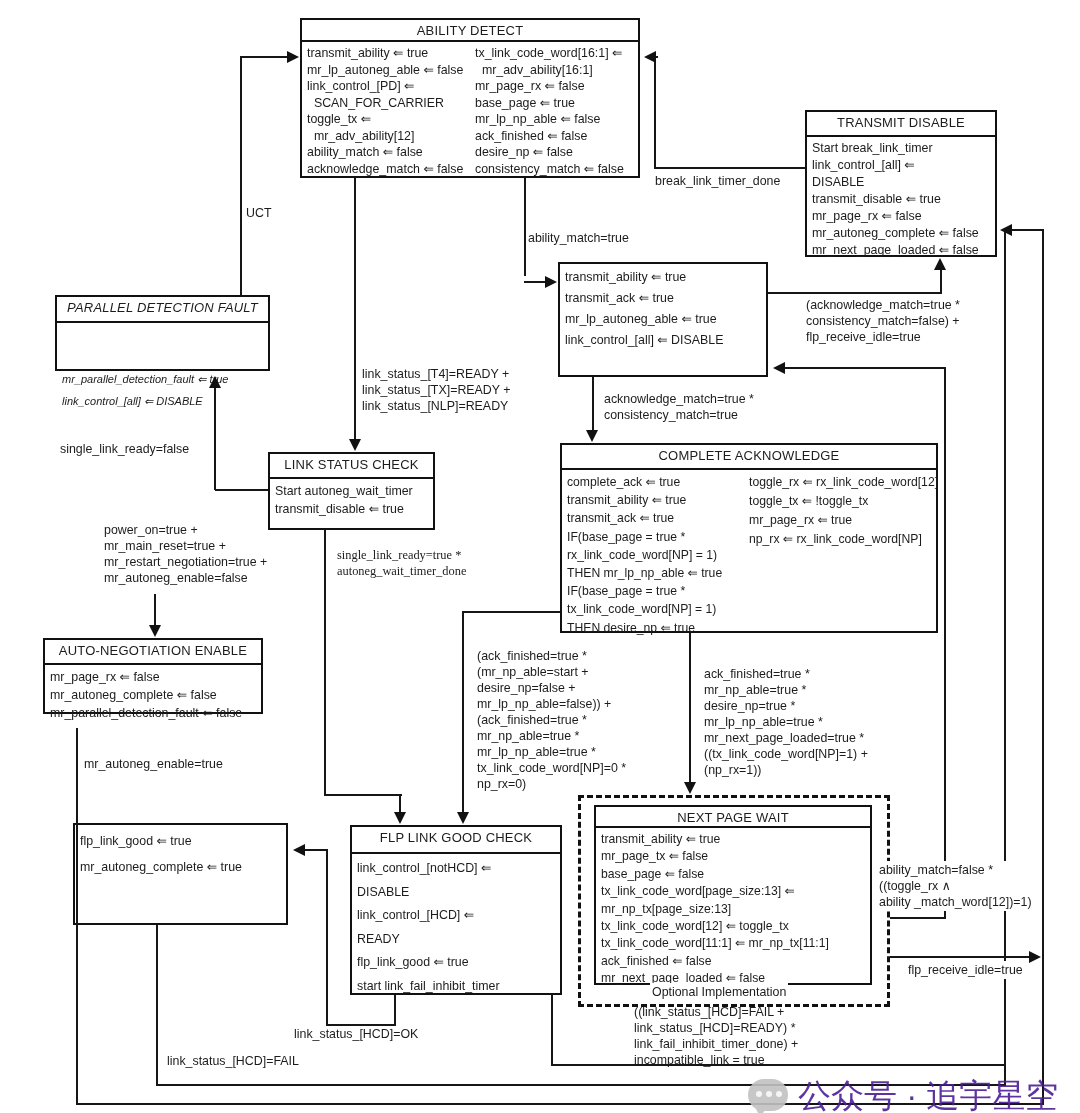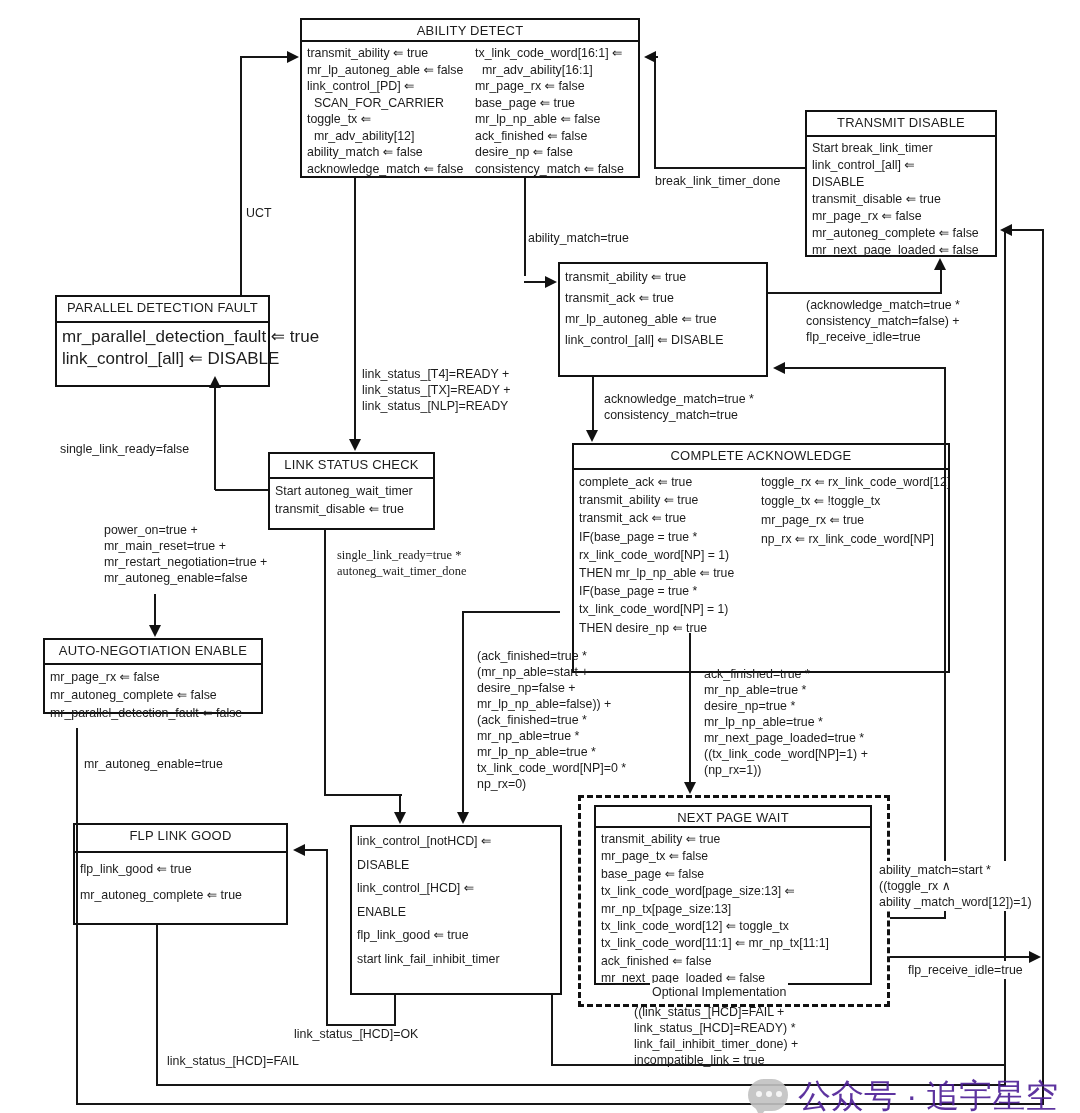--- a/index.html
+++ b/index.html
@@ -66,23 +66,23 @@
             <div class="bodyline">Start break_link_timer</div>
             <div class="bodyline">link_control_[all] ⇐</div>
             <div class="bodyline">DISABLE</div>
             <div class="bodyline">transmit_disable ⇐ true</div>
             <div class="bodyline">mr_page_rx ⇐ false</div>
             <div class="bodyline">mr_autoneg_complete ⇐ false</div>
             <div class="bodyline">mr_next_page_loaded ⇐ false</div>
           </div>
         </div>
       </div>
-      <div class="state-box" style="left: 55px; top: 295px; width: 215px; height: 92px;">
+      <div class="state-box" style="left: 55px; top: 295px; width: 215px; height: 76px; font-style: italic;">
         <div class="state-title" style="height: 19px;">PARALLEL DETECTION FAULT</div>
-        <div class="state-body" style="font-size: 17px; line-height: 22px;">
+        <div class="state-body" style="font-size: 11px; line-height: 22px; margin-top: 42px;">
           <div>
             <div class="bodyline">mr_parallel_detection_fault ⇐ true</div>
             <div class="bodyline">link_control_[all] ⇐ DISABLE</div>
           </div>
         </div>
       </div>
       <div class="state-box" style="left: 558px; top: 262px; width: 210px; height: 115px;">
         <div class="state-body" style="font-size: 12.4px; line-height: 21px;">
           <div>
             <div class="bodyline">transmit_ability ⇐ true</div>
@@ -94,21 +94,21 @@
       </div>
       <div class="state-box" style="left: 268px; top: 452px; width: 167px; height: 78px;">
         <div class="state-title" style="height: 18px;">LINK STATUS CHECK</div>
         <div class="state-body" style="font-size: 12.4px; line-height: 18px;">
           <div>
             <div class="bodyline">Start autoneg_wait_timer</div>
             <div class="bodyline">transmit_disable ⇐ true</div>
           </div>
         </div>
       </div>
-      <div class="state-box" style="left: 560px; top: 443px; width: 378px; height: 230px; margin-left: 12px;">
+      <div class="state-box" style="left: 560px; top: 443px; width: 378px; height: 190px;">
         <div class="state-title" style="height: 18px;">COMPLETE ACKNOWLEDGE</div>
         <div class="state-body state-cols" style="font-size: 12.2px; line-height: 18.2px;">
           <div style="width: 182px; flex: 0 0 auto;">
             <div class="bodyline">complete_ack ⇐ true</div>
             <div class="bodyline">transmit_ability ⇐ true</div>
             <div class="bodyline">transmit_ack ⇐ true</div>
             <div class="bodyline">IF(base_page = true *</div>
             <div class="bodyline">rx_link_code_word[NP] = 1)</div>
             <div class="bodyline">THEN mr_lp_np_able ⇐ true</div>
             <div class="bodyline">IF(base_page = true *</div>
@@ -127,35 +127,35 @@
         <div class="state-title" style="height: 18px;">AUTO-NEGOTIATION ENABLE</div>
         <div class="state-body" style="font-size: 12.4px; line-height: 18px;">
           <div>
             <div class="bodyline">mr_page_rx ⇐ false</div>
             <div class="bodyline">mr_autoneg_complete ⇐ false</div>
             <div class="bodyline">mr_parallel_detection_fault ⇐ false</div>
           </div>
         </div>
       </div>
       <div class="state-box" style="left: 73px; top: 823px; width: 215px; height: 102px;">
-        <div class="state-title" style="height: 21px;">FLP LINK GOOD</div>
         <div class="state-body" style="font-size: 12.4px; line-height: 26px;">
           <div>
             <div class="bodyline">flp_link_good ⇐ true</div>
             <div class="bodyline">mr_autoneg_complete ⇐ true</div>
           </div>
         </div>
       </div>
       <div class="state-box" style="left: 350px; top: 825px; width: 212px; height: 170px;">
+        <div class="state-title" style="height: 20px;">FLP LINK GOOD CHECK</div>
         <div class="state-body" style="font-size: 12.4px; line-height: 23.5px;">
           <div>
             <div class="bodyline">link_control_[notHCD] ⇐</div>
             <div class="bodyline">DISABLE</div>
             <div class="bodyline">link_control_[HCD] ⇐</div>
-            <div class="bodyline">ENABLE</div>
+            <div class="bodyline">READY</div>
             <div class="bodyline">flp_link_good ⇐ true</div>
             <div class="bodyline">start link_fail_inhibit_timer</div>
           </div>
         </div>
       </div>
       <div class="state-box" style="left: 594px; top: 805px; width: 278px; height: 180px;">
         <div class="state-title" style="height: 14px;">NEXT PAGE WAIT</div>
         <div class="state-body" style="font-size: 12.2px; line-height: 17.4px;">
           <div>
             <div class="bodyline">transmit_ability ⇐ true</div>
@@ -231,21 +231,21 @@
       <div class="cond-label" style="left: 528px; top: 230px;"><div>ability_match=true</div></div>
       <div class="cond-label" style="left: 806px; top: 297px;"><div>(acknowledge_match=true *</div><div>consistency_match=false) +</div><div>flp_receive_idle=true</div></div>
       <div class="cond-label" style="left: 604px; top: 391px;"><div>acknowledge_match=true *</div><div>consistency_match=true</div></div>
       <div class="cond-label" style="left: 362px; top: 366px;"><div>link_status_[T4]=READY +</div><div>link_status_[TX]=READY +</div><div>link_status_[NLP]=READY</div></div>
       <div class="cond-label" style="left: 60px; top: 441px;"><div>single_link_ready=false</div></div>
       <div class="cond-label" style="left: 104px; top: 522px;"><div>power_on=true +</div><div>mr_main_reset=true +</div><div>mr_restart_negotiation=true +</div><div>mr_autoneg_enable=false</div></div>
       <div class="cond-label" style="left: 337px; top: 547px; font-family: Liberation Serif, serif;"><div>single_link_ready=true *</div><div>autoneg_wait_timer_done</div></div>
       <div class="cond-label" style="left: 84px; top: 756px;"><div>mr_autoneg_enable=true</div></div>
       <div class="cond-label" style="left: 477px; top: 648px;"><div>(ack_finished=true *</div><div>(mr_np_able=start +</div><div>desire_np=false +</div><div>mr_lp_np_able=false)) +</div><div>(ack_finished=true *</div><div>mr_np_able=true *</div><div>mr_lp_np_able=true *</div><div>tx_link_code_word[NP]=0 *</div><div>np_rx=0)</div></div>
       <div class="cond-label" style="left: 704px; top: 666px;"><div>ack_finished=true *</div><div>mr_np_able=true *</div><div>desire_np=true *</div><div>mr_lp_np_able=true *</div><div>mr_next_page_loaded=true *</div><div>((tx_link_code_word[NP]=1) +</div><div>(np_rx=1))</div></div>
-      <div class="cond-label bg" style="left: 877px; top: 861px;"><div>ability_match=start *</div><div>((toggle_rx ∧</div><div>ability _match_word[12])=1)</div></div>
+      <div class="cond-label bg" style="left: 877px; top: 861px;"><div>ability_match=false *</div><div>((toggle_rx ∧</div><div>ability _match_word[12])=1)</div></div>
       <div class="cond-label bg" style="left: 906px; top: 961px;"><div>flp_receive_idle=true</div></div>
       <div class="cond-label" style="left: 634px; top: 1004px;"><div>((link_status_[HCD]=FAIL +</div><div>link_status_[HCD]=READY) *</div><div>link_fail_inhibit_timer_done) +</div><div>incompatible_link = true</div></div>
       <div class="cond-label" style="left: 294px; top: 1026px;"><div>link_status_[HCD]=OK</div></div>
       <div class="cond-label" style="left: 167px; top: 1053px;"><div>link_status_[HCD]=FAIL</div></div>
       <div class="cond-label bg" style="left: 650px; top: 983px;"><div>Optional Implementation</div></div>
     </div>
   <div id="watermark">
     <div id="wm-icon">
       <div id="wm-bubble"></div>
       <div class="wm-dot" style="left:8px;"></div>

